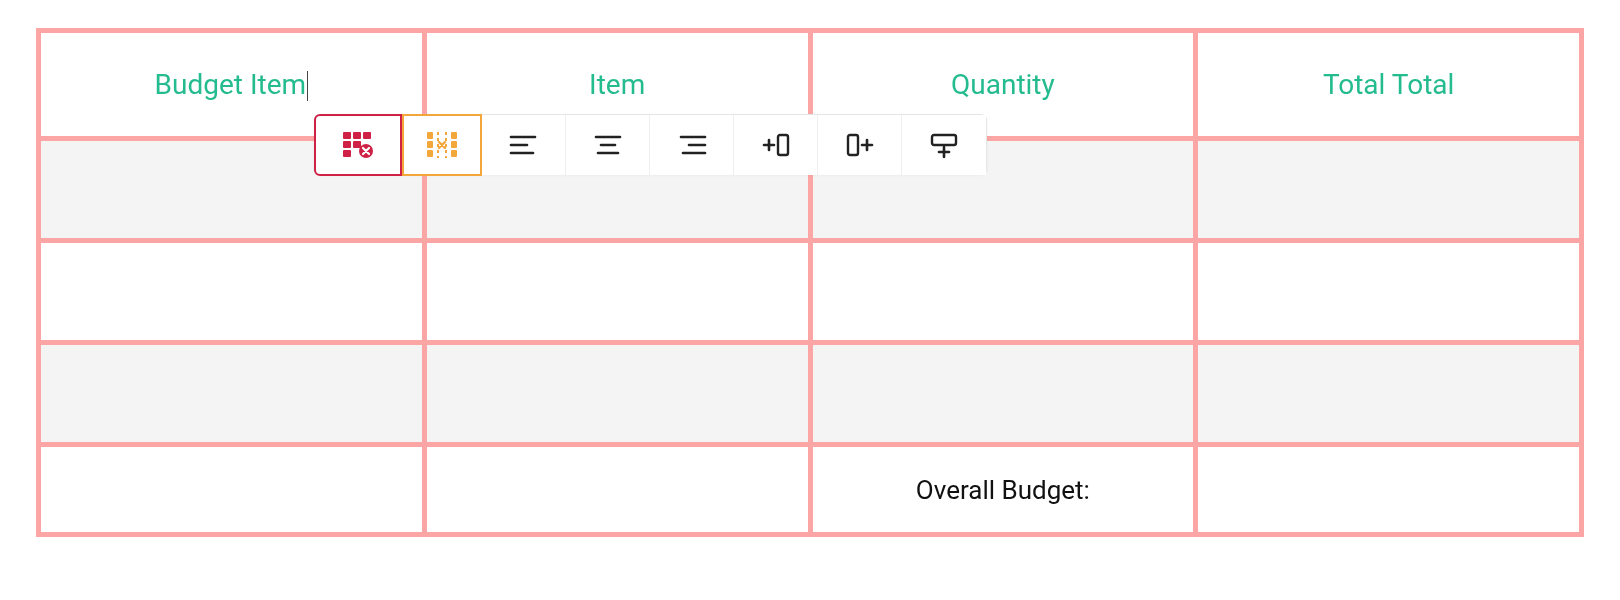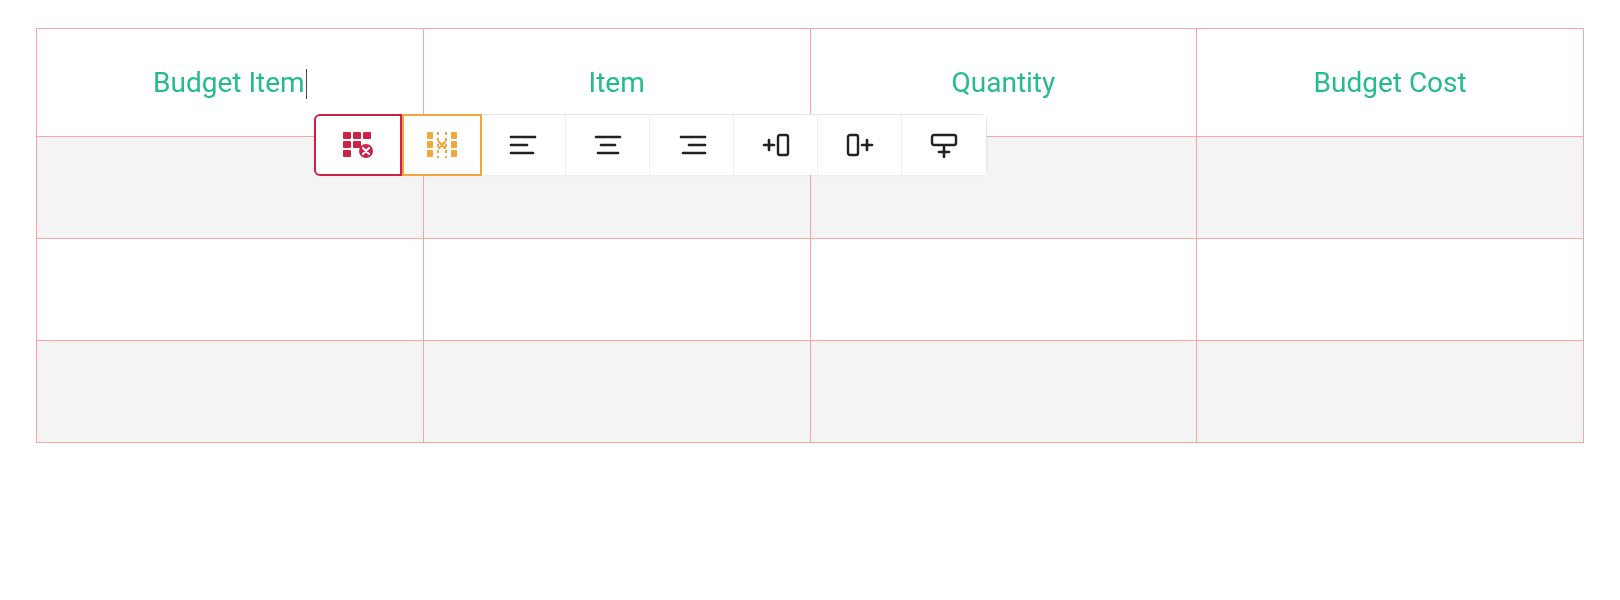--- a/index.html
+++ b/index.html
@@ -10,21 +10,21 @@
       height: 600px;
       padding: 28px 36px;
       position: relative;
     }
     .table {
       width: 100%;
       border-collapse: collapse;
       table-layout: fixed;
     }
     .table th, .table td {
-      border: 1px solid #fca5a5;
+      border: 5px solid #fca5a5;
       padding: 0;
       vertical-align: middle;
       text-align: center;
     }
     .table th {
       height: 108px;
       font-weight: 400;
       font-size: 28px;
       color: #24bb8f;
       background: #ffffff;
@@ -98,41 +98,49 @@
       <th>
         <span>Budget Item</span><span class="caret"></span>
       </th>
       <th>
         <span>Item</span>
       </th>
       <th>
         <span>Quantity</span>
       </th>
       <th>
-        <span>Budget Cost</span>
+        <span>Total Total</span>
       </th>
     </tr>
   </thead>
   <tbody>
     <tr class="row-alt">
       <td></td>
       <td></td>
       <td></td>
       <td></td>
     </tr>
     <tr class="row-white">
       <td></td>
       <td></td>
       <td></td>
       <td></td>
     </tr>
     <tr class="row-alt">
       <td></td>
       <td></td>
       <td></td>
+      <td></td>
+    </tr>
+    <tr class="row-footer">
+      <td></td>
+      <td></td>
+      <td>
+        <span class="footer-label">Overall Budget:</span>
+      </td>
       <td></td>
     </tr>
   </tbody>
 </table>
 
 <div class="toolbar">
 
   <div class="tool-btn danger">
     <span>
       <svg width="30" height="26" viewBox="0 0 30 26">

